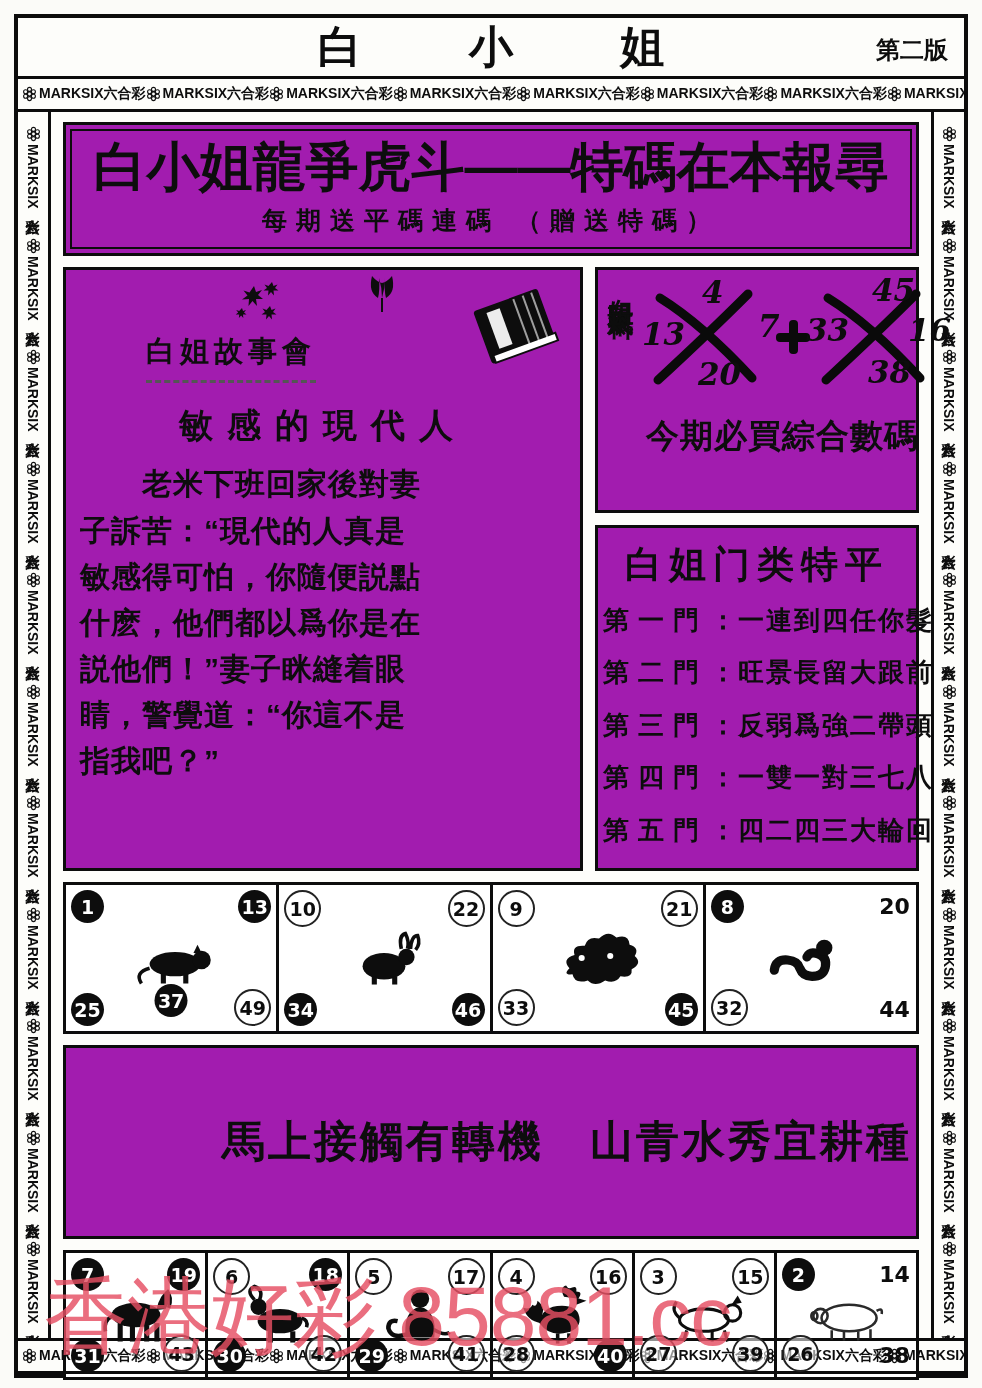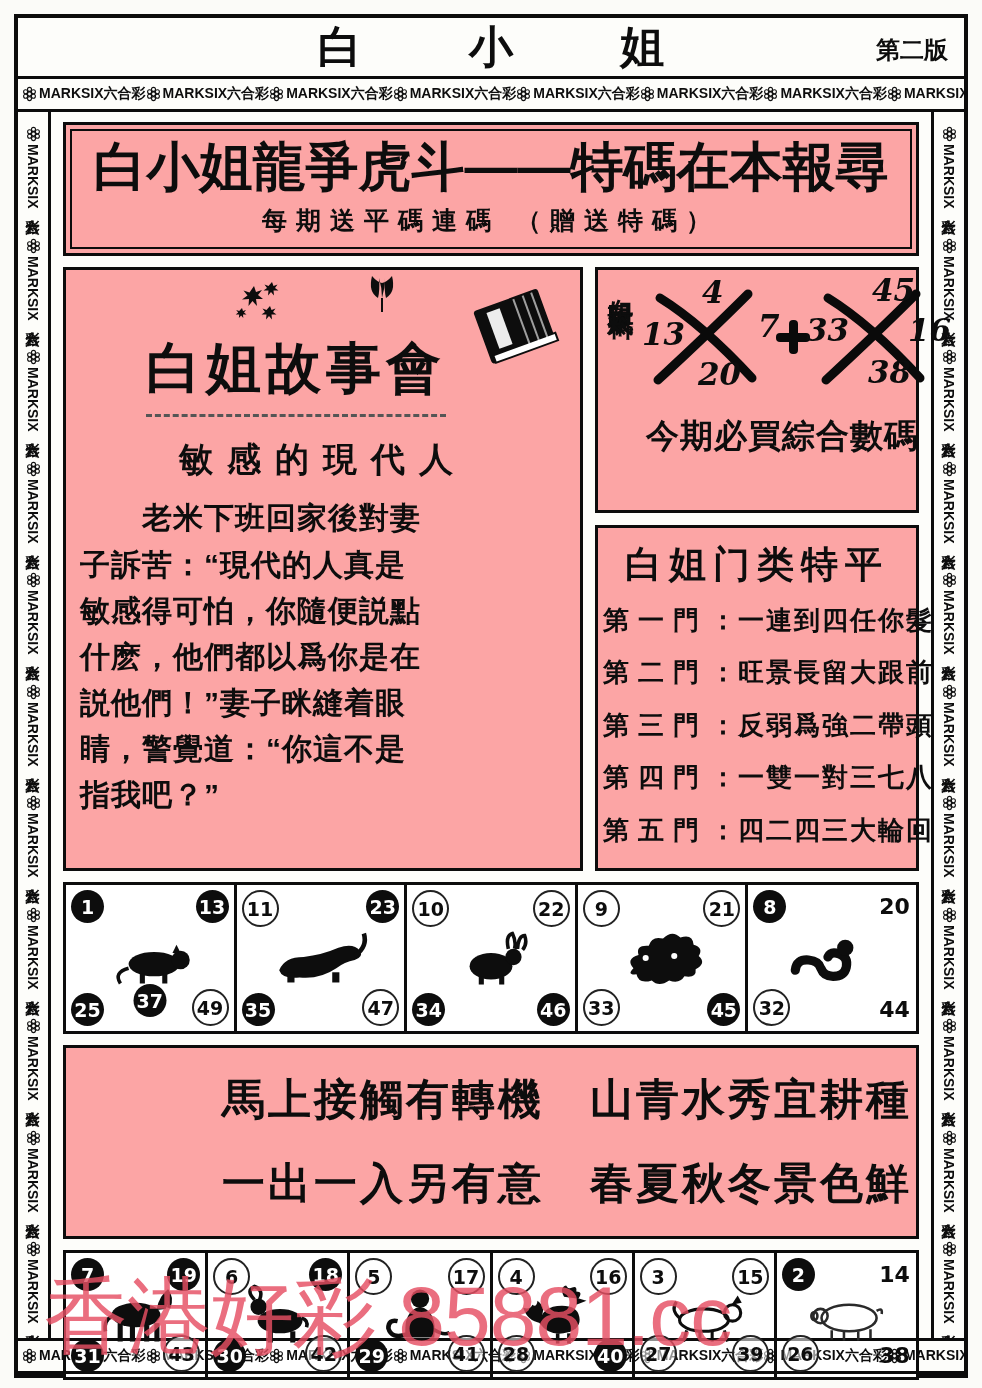--- a/index.html
+++ b/index.html
@@ -18,33 +18,33 @@
   .hstrip{height:30px;border-top:3px solid #0c0c0c;border-bottom:3px solid #0c0c0c;display:flex;align-items:center;justify-content:space-around;overflow:hidden;padding:0 4px;flex:0 0 auto;}
   .strip-item{display:flex;align-items:center;gap:2px;font-size:14px;font-weight:700;white-space:nowrap;text-align:center;}
   .strip-text{letter-spacing:0;}
   .mainrow{flex:1;display:flex;min-height:0;}
   .vstrip{width:30px;display:flex;flex-direction:column;align-items:center;justify-content:space-around;overflow:hidden;flex:0 0 auto;}
   .vstrip.left{border-right:3px solid #0c0c0c;}
   .vstrip.right{border-left:3px solid #0c0c0c;}
   .vstrip .strip-item{writing-mode:vertical-rl;text-orientation:mixed;gap:2px;}
   
   .content{flex:1;display:flex;flex-direction:column;padding:10px 12px;gap:11px;min-width:0;}
-  .box{border:3px solid #0c0c0c;background:#fca5a5;}
+  .box{border:3px solid #0c0c0c;background:#a21caf;}
   
   .headline-box{padding:4px;flex:0 0 auto;}
   .headline-inner{border:2px solid #0c0c0c;padding:6px 4px 10px;}
   .headline-title{font-size:53px;font-weight:900;text-align:center;white-space:nowrap;line-height:1.12;}
   .headline-sub{font-size:25px;font-weight:800;text-align:center;letter-spacing:9px;margin-top:8px;white-space:nowrap;}
   
   .two-col{display:flex;gap:12px;height:604px;flex:0 0 auto;}
   .story-box{width:486px;flex:0 0 auto;position:relative;padding:10px 14px;}
   .icon-sparkle{position:absolute;left:168px;top:10px;}
   .icon-tulip{position:absolute;left:296px;top:2px;}
   .icon-book{position:absolute;right:12px;top:12px;}
-  .story-title{display:inline-block;font-size:55px;font-weight:900;letter-spacing:5px;margin:52px 0 0 66px;border-bottom:3px dashed #555;padding-bottom:8px;white-space:nowrap;}
+  .story-title{display:inline-block;font-size:29px;font-weight:900;letter-spacing:5px;margin:52px 0 0 66px;border-bottom:3px dashed #555;padding-bottom:8px;white-space:nowrap;}
   .story-sub{font-size:34px;font-weight:700;letter-spacing:14px;text-align:center;margin:20px 0 12px;white-space:nowrap;}
   .story-body{font-size:30px;font-weight:600;line-height:1.54;letter-spacing:1px;white-space:pre-line;}
   .right-col{flex:1;display:flex;flex-direction:column;gap:12px;min-width:0;}
   
   .tips-box{height:222px;position:relative;padding:10px 8px 8px 48px;flex:0 0 auto;}
   .tips-side{position:absolute;left:6px;top:8px;bottom:8px;writing-mode:vertical-rl;text-orientation:upright;font-size:26px;font-weight:900;letter-spacing:3px;}
   .cross-area{position:relative;height:118px;margin-top:2px;}
   .cross-svg{position:absolute;top:2px;}
   .cnum{position:absolute;font-family:"DejaVu Serif",serif;font-style:italic;font-weight:700;font-size:31px;white-space:nowrap;}
   .plus{position:absolute;width:34px;height:34px;}
@@ -449,34 +449,20 @@
             </div>
             <span class="num dark pos-tl">1</span>
             <span class="num dark pos-tr">13</span>
             <span class="num dark pos-bl">25</span>
             <span class="num dark pos-bm">37</span>
             <span class="num outline pos-br">49</span>
           </div>
         <div class="zcell">
             <div class="zanimal">
               <svg viewBox="0 0 100 60" width="102" height="62" fill="#0d0d0d">
-                <path d="M10 42 q5 -13 24 -13 q18 -2 34 -9 q15 -5 21 3 q4 6 -5 9 q-10 2 -18 8 q-16 11 -36 9 q-17 2 -20 -7 z"></path>
-                <rect x="18" y="44" width="7" height="10"></rect>
-                <rect x="62" y="44" width="7" height="10"></rect>
-                <path d="M84 28 q13 -9 9 -22" fill="none" stroke="#0d0d0d" stroke-width="4.5"></path>
-              </svg>
-            </div>
-            <span class="num outline pos-tl">11</span>
-            <span class="num dark pos-tr">23</span>
-            <span class="num dark pos-bl">35</span>
-            <span class="num outline pos-br">47</span>
-          </div>
-        <div class="zcell">
-            <div class="zanimal">
-              <svg viewBox="0 0 100 60" width="102" height="62" fill="#0d0d0d">
                 <ellipse cx="50" cy="38" rx="21" ry="13"></ellipse>
                 <circle cx="72" cy="29" r="8"></circle>
                 <path d="M67 21 q-3 -13 4 -15 q4 8 2 15 M76 21 q1 -13 7 -13 q3 8 -2 14" fill="none" stroke="#0d0d0d" stroke-width="3.5"></path>
                 <rect x="38" y="48" width="5" height="8"></rect>
                 <rect x="58" y="48" width="5" height="8"></rect>
               </svg>
             </div>
             <span class="num outline pos-tl">10</span>
             <span class="num outline pos-tr">22</span>
             <span class="num dark pos-bl">34</span>
@@ -504,21 +490,20 @@
             </div>
             <span class="num dark pos-tl">8</span>
             <span class="num plain pos-tr">20</span>
             <span class="num outline pos-bl">32</span>
             <span class="num plain pos-br">44</span>
           </div>
       </div>
 
       <div class="box verse-box">
         <div class="verse-line">馬上接觸有轉機　山青水秀宜耕種</div>
-        <div class="verse-line">一出一入另有意　春夏秋冬景色鮮</div>
       </div>
 
       <div class="zrow zrow2">
         <div class="zcell">
             <div class="zanimal">
               <svg viewBox="0 0 100 60" width="102" height="62" fill="#0d0d0d">
                 <ellipse cx="50" cy="30" rx="24" ry="12"></ellipse>
                 <path d="M70 25 q3 -15 12 -20 q3 10 -3 19 z"></path>
                 <rect x="32" y="38" width="5" height="18"></rect>
                 <rect x="44" y="40" width="5" height="16"></rect>

